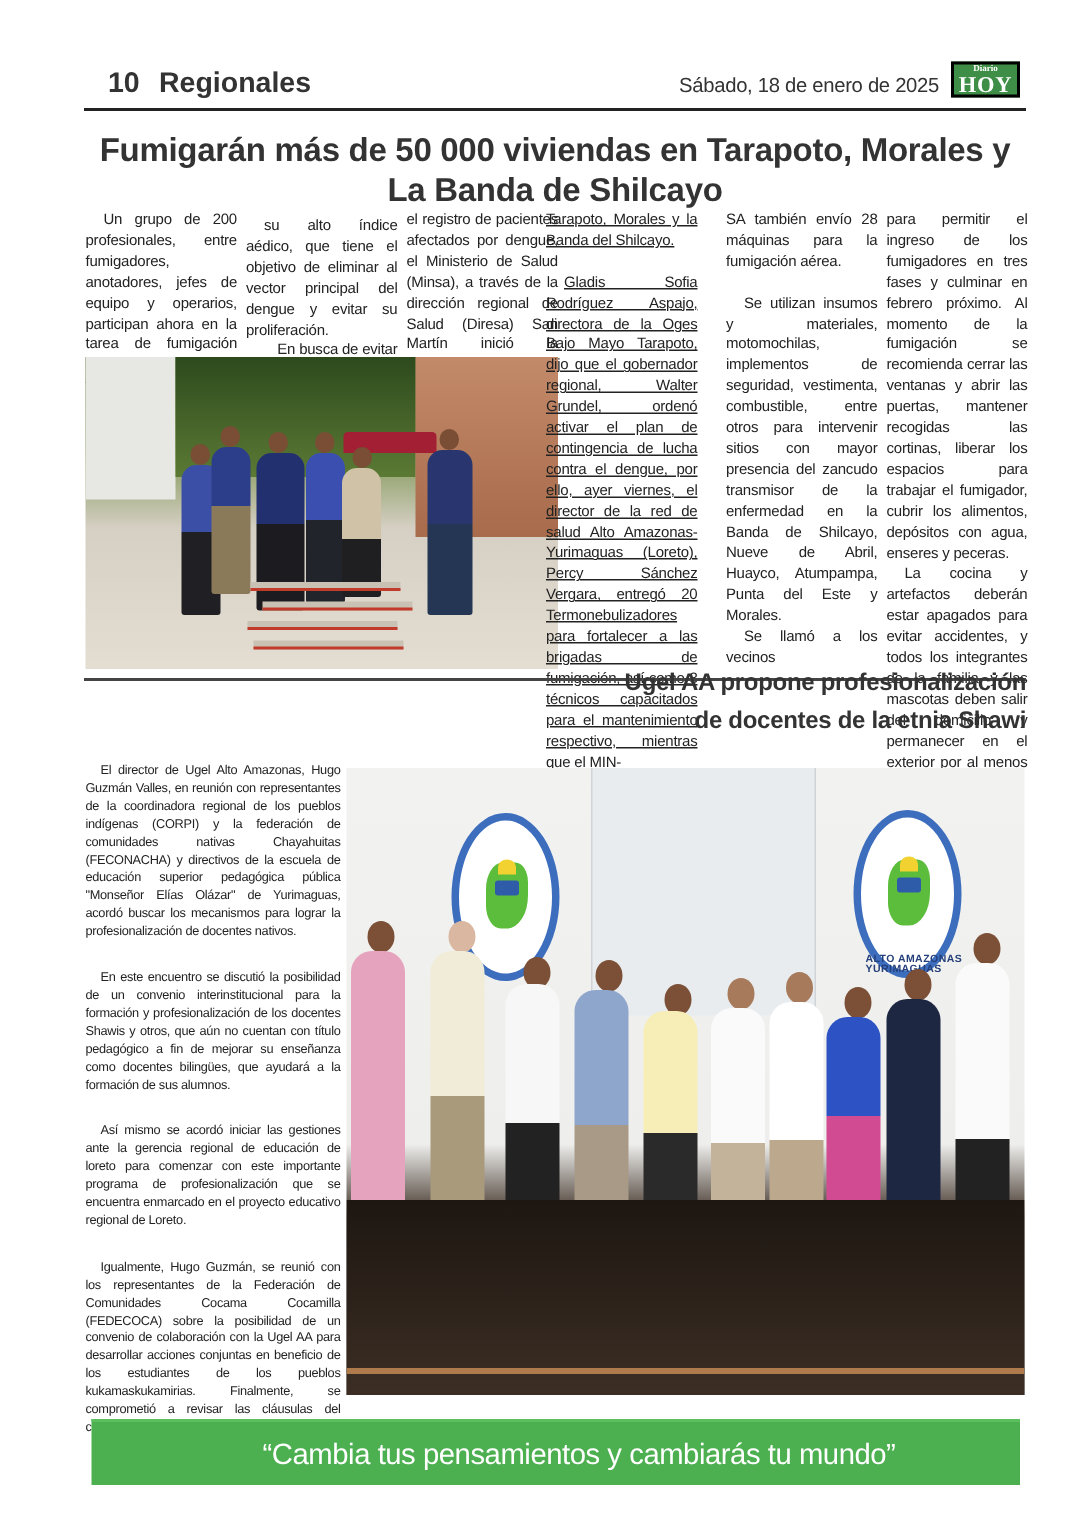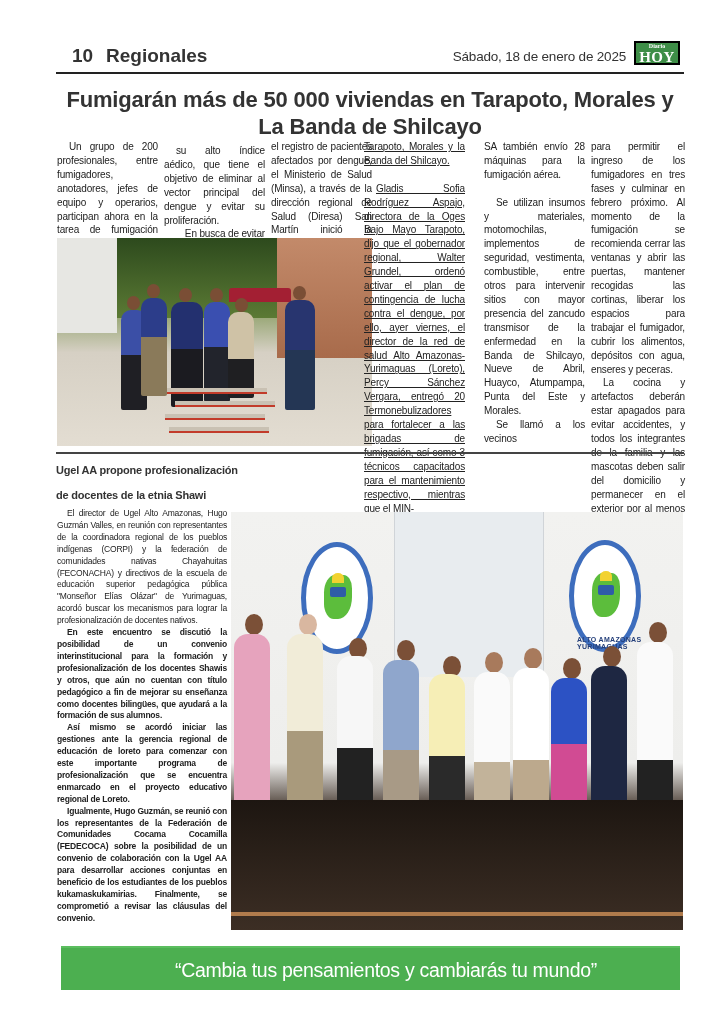--- a/index.html
+++ b/index.html
@@ -25,25 +25,25 @@
   .photo1 .building { position: absolute; left: 0; top: 0; width: 60px; height: 95px; background: #e7e7e3; }
   .photo1 .wall { position: absolute; right: 0; top: 0; width: 95px; height: 120px; background: linear-gradient(180deg,#c38a6a,#a86b4b); }
   .photo1 .shade { position: absolute; left: 60px; top: 0; width: 160px; height: 80px; background: linear-gradient(180deg,#2d4a1d,#5b7a34); }
   .photo1 .tent { position: absolute; left: 172px; top: 50px; width: 62px; height: 14px; background: #a31f33; border-radius: 3px 3px 0 0; }
   .photo1 .person { position: absolute; width: 26px; border-radius: 10px 10px 2px 2px; }
   .photo1 .head { position: absolute; width: 13px; height: 14px; border-radius: 50%; background: #7a4e35; }
   .photo1 .ground-row { position: absolute; left: 110px; width: 100px; height: 6px; background: #c9c1b3; border-bottom: 2px solid #c23b2a; }
 
   .divider { position: absolute; left: 56px; top: 452px; width: 628px; height: 2px; background: #444; }
 
-  .headline2 { position: absolute; left: 56px; top: 458px; width: 628px; text-align: left; font-size: 11px; line-height: 25px; font-weight: bold; color: #333; letter-spacing: -0.2px; }
+  .headline2 { position: absolute; left: 56px; top: 443px; width: 628px; text-align: right; font-size: 16px; line-height: 25px; font-weight: bold; color: #333; letter-spacing: -0.2px; }
 
   .col2 { position: absolute; left: 57px; top: 508px; width: 170px; font-size: 8.5px; line-height: 11.9px; color: #222; text-align: justify; letter-spacing: -0.2px; }
   .col2 p { text-indent: 10px; }
-  .col2 p.gap { margin-top: 0; font-weight: bold; }
+  .col2 p.gap { margin-top: 19px; }
 
   .photo2 { position: absolute; left: 231px; top: 512px; width: 452px; height: 418px; overflow: hidden;
     background: linear-gradient(180deg, #f2f2f0 0%, #eeeeec 60%, #3a2c22 72%, #2b2018 100%); }
   .photo2 .map { position: absolute; left: 163px; top: 0; width: 150px; height: 165px; background: #e8ecef; border-left: 1px solid #d0d4d8; border-right: 1px solid #d0d4d8; }
   .photo2 .emblem { position: absolute; width: 72px; height: 112px; border-radius: 50%; border: 5px solid #3d6dbd; background: #fff; }
   .photo2 .emblem .land { position: absolute; left: 18px; top: 28px; width: 28px; height: 44px; background: #5cbd3c; border-radius: 40% 30% 50% 35%; }
   .photo2 .emblem .book { position: absolute; left: 24px; top: 40px; width: 16px; height: 10px; background: #2f5ca8; border-radius: 2px; }
   .photo2 .emblem .sun { position: absolute; left: 26px; top: 26px; width: 12px; height: 10px; background: #f2d230; border-radius: 50% 50% 0 0; }
   .photo2 .emblem-text { position: absolute; font-size: 7px; font-weight: bold; color: #243f7a; letter-spacing: 0.3px; }
   .photo2 .pp { position: absolute; bottom: 120px; width: 36px; border-radius: 14px 14px 0 0; }

